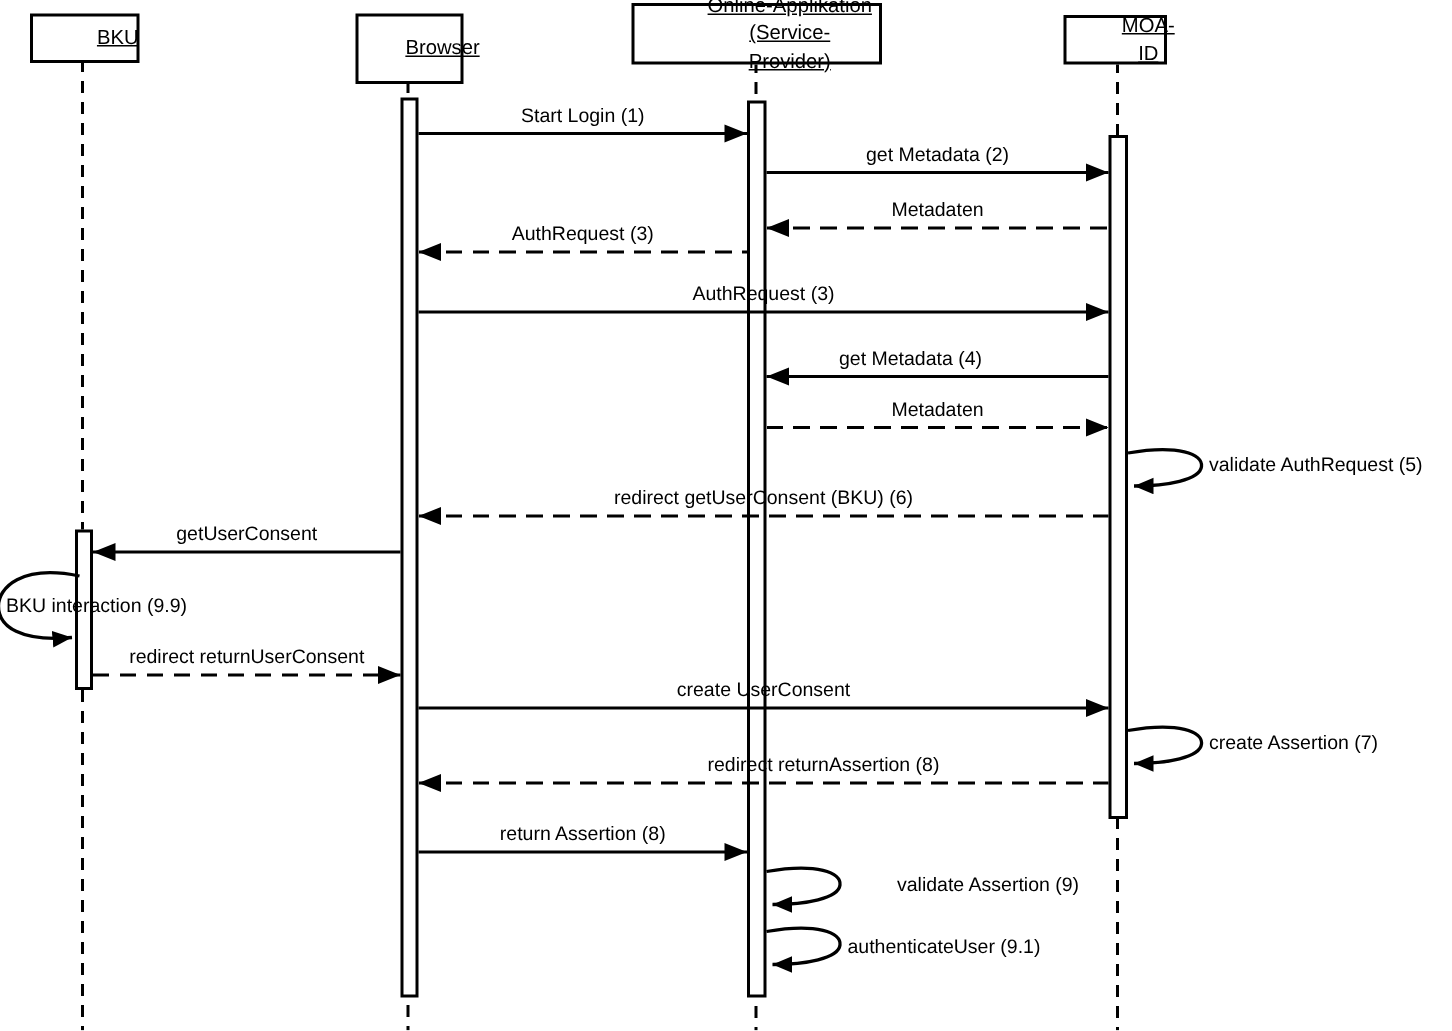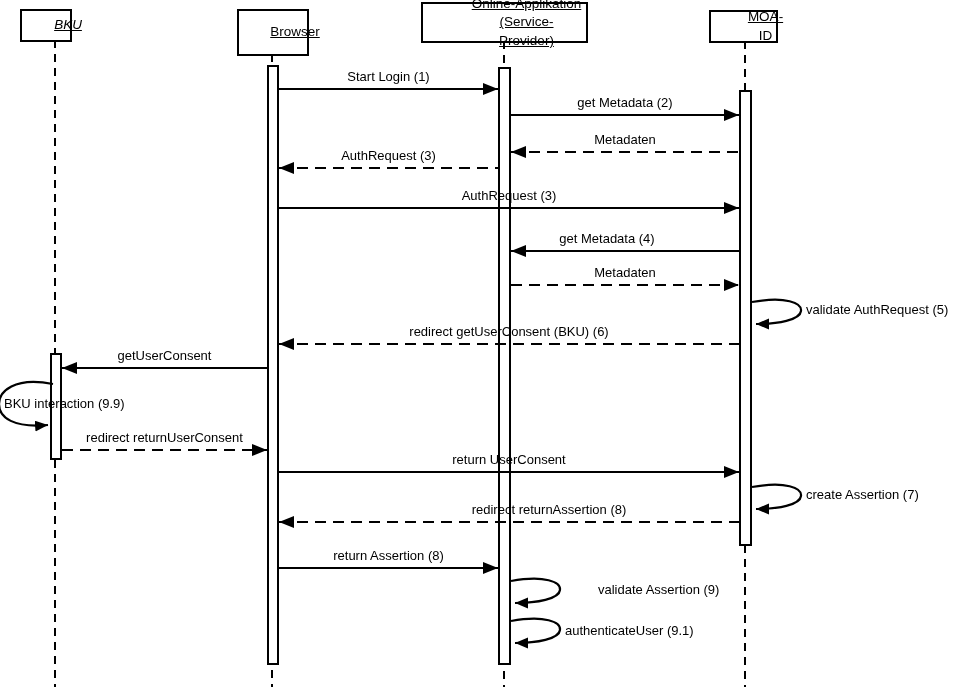--- a/index.html
+++ b/index.html
@@ -25,21 +25,21 @@
   .head.right{border-top:6px solid transparent;border-bottom:6px solid transparent;border-left:15px solid #000;}
   .head.left{border-top:6px solid transparent;border-bottom:6px solid transparent;border-right:15px solid #000;}
   .self-loop{position:absolute;z-index:3;overflow:visible;}
   .self-label{position:absolute;font-size:13px;white-space:nowrap;z-index:5;}
 </style>
 </head>
 <body>
 
 <div id="stage" style="background: rgb(255, 255, 255);">
     <div class="lifeline" style="left: 54px; top: 40px; height: 647px;"></div>
-    <div class="actor-box" style="left: 20px; top: 9px; width: 52px; height: 33px; font-style: italic;">
+    <div class="actor-box" style="left: 20px; top: 9px; width: 73px; height: 33px;">
       <div class="actor-label">BKU</div>
     </div>
     <div class="lifeline" style="left: 271px; top: 40px; height: 647px;"></div>
     <div class="actor-box" style="left: 237px; top: 9px; width: 72px; height: 47px;">
       <div class="actor-label">Browser</div>
     </div>
     <div class="lifeline" style="left: 503px; top: 41px; height: 646px;"></div>
     <div class="actor-box" style="left: 421px; top: 2px; width: 167px; height: 41px;">
       <div class="actor-label">Online-Applikation (Service-
 Provider)</div>
@@ -77,21 +77,21 @@
     <div class="head left" style="top: 338px; left: 279px;"></div>
     <div class="msg-label" style="left: 279px; width: 460px; top: 324px;">redirect getUserConsent (BKU) (6)</div>
     <div class="msg-line solid" style="left: 62px; width: 205px; top: 367px;"></div>
     <div class="head left" style="top: 362px; left: 62px;"></div>
     <div class="msg-label" style="left: 62px; width: 205px; top: 348px;">getUserConsent</div>
     <div class="msg-line dashed" style="left: 62px; width: 205px; top: 449px;"></div>
     <div class="head right" style="top: 444px; left: 252px;"></div>
     <div class="msg-label" style="left: 62px; width: 205px; top: 430px;">redirect returnUserConsent</div>
     <div class="msg-line solid" style="left: 279px; width: 460px; top: 471px;"></div>
     <div class="head right" style="top: 466px; left: 724px;"></div>
-    <div class="msg-label" style="left: 279px; width: 460px; top: 452px;">return UserConsent</div>
+    <div class="msg-label" style="left: 279px; width: 460px; top: 452px;">create UserConsent</div>
     <div class="msg-line dashed" style="left: 279px; width: 460px; top: 521px;"></div>
     <div class="head left" style="top: 516px; left: 279px;"></div>
     <div class="msg-label" style="left: 279px; width: 460px; top: 502px; margin-left: 40px;">redirect returnAssertion (8)</div>
     <div class="msg-line solid" style="left: 279px; width: 219px; top: 567px;"></div>
     <div class="head right" style="top: 562px; left: 483px;"></div>
     <div class="msg-label" style="left: 279px; width: 219px; top: 548px;">return Assertion (8)</div>
     <svg class="self-loop" width="52" height="30" viewBox="0 0 52 30" style="left: 752px; top: 298px;">
       <defs>
         <marker id="ah0" markerUnits="userSpaceOnUse" markerWidth="14" markerHeight="12" refX="13" refY="5.5" orient="auto">
           <path d="M0,0 L13,5.5 L0,11 z" fill="#000000"></path>

